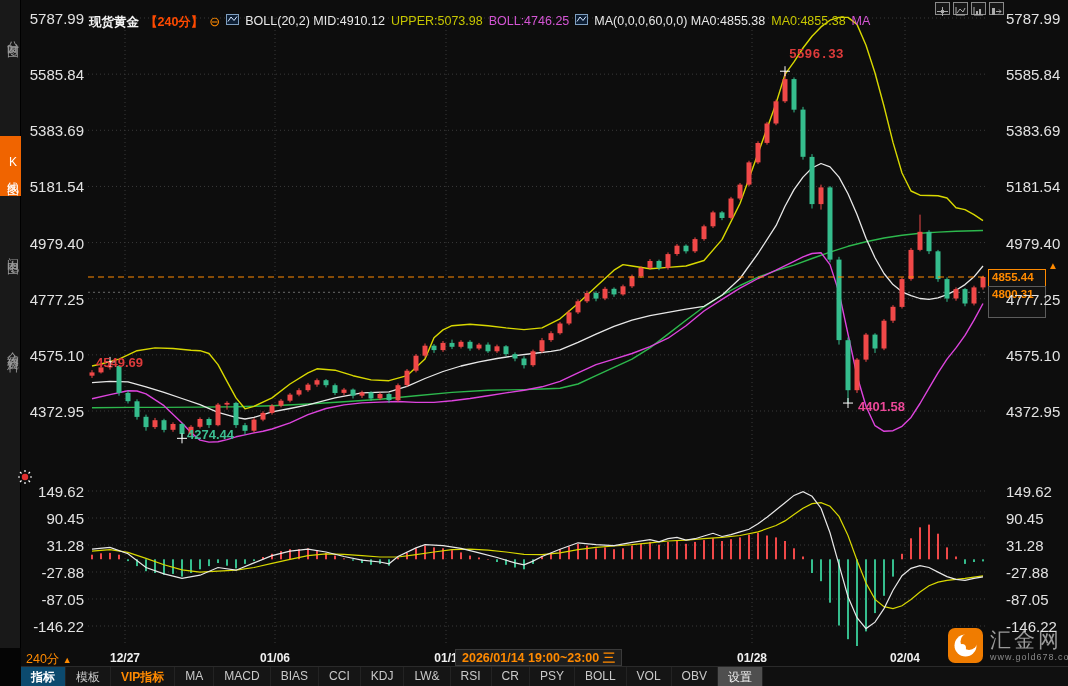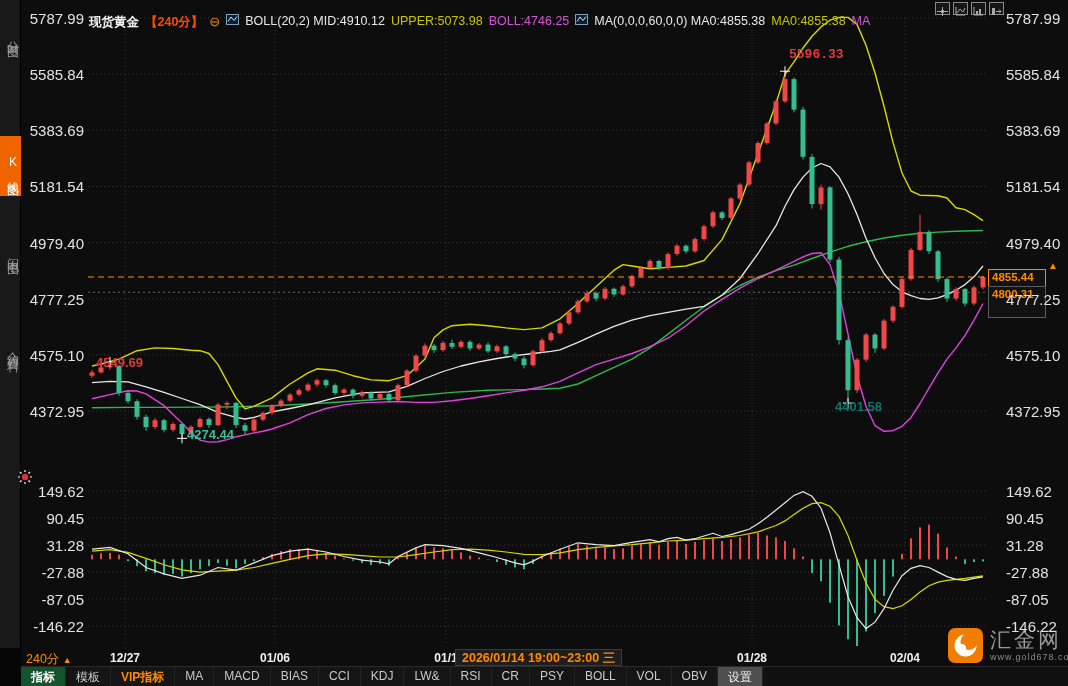--- a/index.html
+++ b/index.html
@@ -24,21 +24,21 @@
 .period-lab .arr{font-size:9px}
 .tooltip{position:absolute;left:455px;top:649px;height:17px;line-height:17px;background:#1e1e1e;border:1px solid #3a3a3a;color:#ff8a00;font-size:12.5px;font-weight:bold;padding:0 6px;white-space:nowrap}
 .pricebox{position:absolute;left:988px;width:58px;height:32px;line-height:14px;font-size:11.5px;font-weight:bold;color:#ff8a00;background:#121212;padding-left:3px}
 .pricebox.cur{top:269px;border:1px solid #ff8a00}
 .pricebox.prev{top:286px;border:1px solid #5c5c5c}
 .price-arrow{position:absolute;left:1048px;top:260px;color:#ff8a00;font-size:10px}
 .macd-hdr{position:absolute;left:89px;top:470px;font-size:12.5px;white-space:nowrap;display:flex;gap:8px}
 .ann{position:absolute;font-size:13px;font-weight:bold;white-space:nowrap}
 .bbar{position:absolute;left:21px;right:0;top:666px;height:20px;background:#101010;border-top:1px solid #2a2a2a;display:flex;align-items:stretch}
 .btab{padding:2px 10px 0 10px;font-size:12px;color:#c9c9c9;border-right:1px solid #232323;background:#151515;cursor:pointer;white-space:nowrap}
-.btab.active{background:#14532d;color:#fff;font-weight:bold}
+.btab.active{background:#0c4a6e;color:#fff;font-weight:bold}
 .btab.vip{color:#ff8a00;font-weight:bold}
 .btab.settings{background:#4f4f4f;color:#f2f2f2}
 .xrow{position:absolute;left:21px;right:0;top:648px;height:18px;background:#0d0d0d}
 .corner{position:absolute;left:0;top:648px;width:21px;height:38px;background:#050505}
 .logo{position:absolute;left:948px;top:628px;display:flex;gap:7px;align-items:flex-start}
 .logo-name{font-size:21px;color:#9a9a9a;letter-spacing:3px;line-height:24px}
 .logo-url{font-size:9px;color:#8a8a8a;letter-spacing:1px}
 .toolbar{position:absolute;left:935px;top:2px;display:flex;gap:3px}
 .tbi{width:15px;height:13px;border:1px solid #8a8a8a;background:#161616;position:relative}
 </style>
@@ -521,15 +521,15 @@
     <div class="yl l" style="top: 620px;">-146.22</div>
     <div class="yl r" style="top: 620px;">-146.22</div>
     <div class="xl" style="left: 93px;">12/27</div>
     <div class="xl" style="left: 243px;">01/06</div>
     <div class="xl" style="left: 414px;">01/1</div>
     <div class="xl" style="left: 720px;">01/28</div>
     <div class="xl" style="left: 873px;">02/04</div>
     <div class="ann" style="left: 96px; top: 334.914px; color: rgb(222, 59, 59); margin-top: 20px;">4549.69</div>
     <div class="ann" style="left: 187px; top: 427.359px; color: rgb(60, 191, 146);">4274.44</div>
     <div class="ann" style="left: 789px; top: 47.2299px; color: rgb(222, 59, 59); font-family: Liberation Mono, monospace;">5596.33</div>
-    <div class="ann" style="left: 835px; top: 399.049px; color: #0f766e;">4401.58</div>
+    <div class="ann" style="left: 858px; top: 399.049px; color: #ec4899;">4401.58</div>
     <div class="tooltip">2026/01/14 19:00~23:00 三</div>
   </div>
 
 </body></html>

